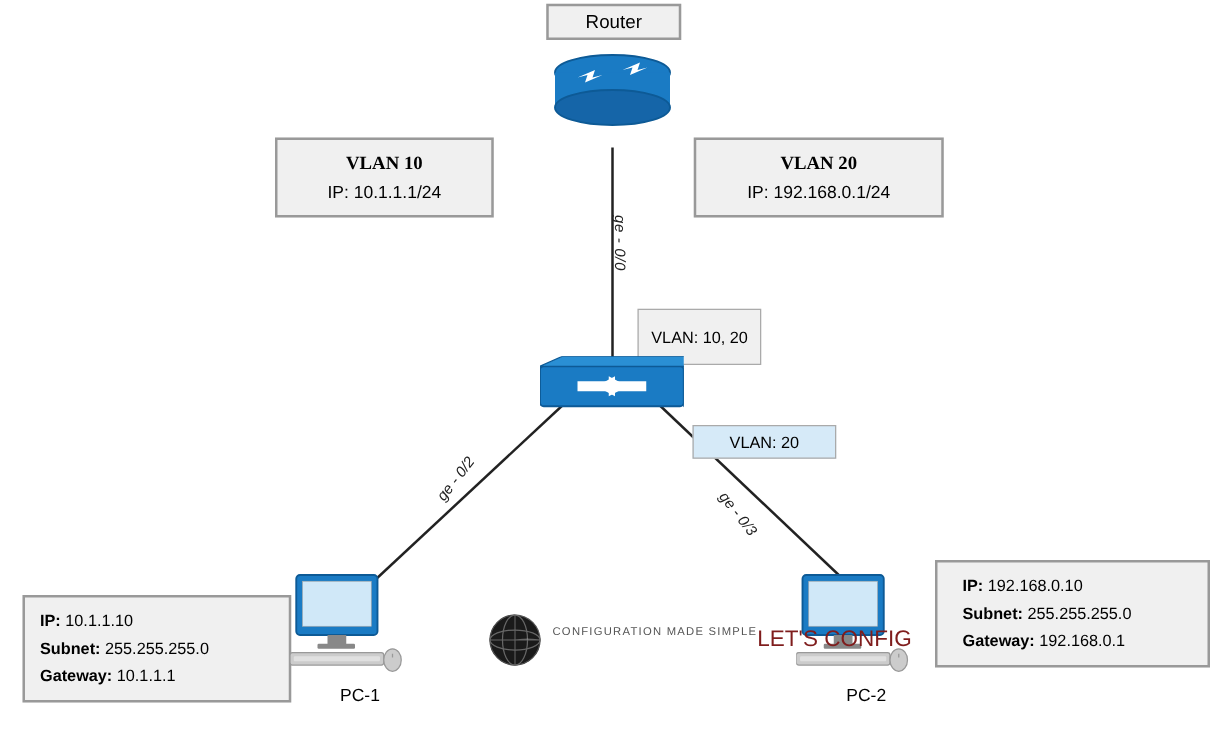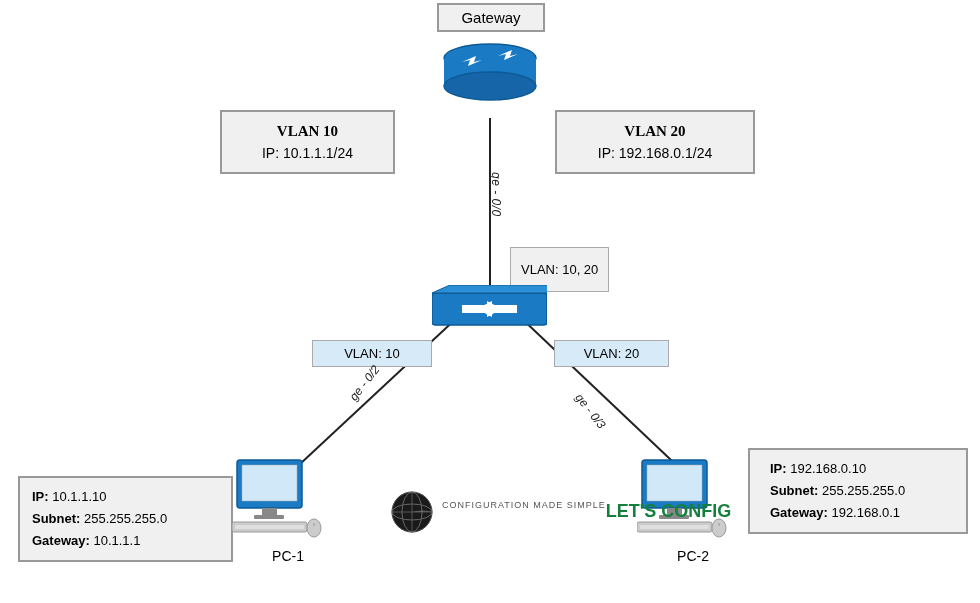--- a/index.html
+++ b/index.html
@@ -141,21 +141,21 @@
   <svg class="lines-svg">
 
     <line x1="490" y1="118" x2="490" y2="290" stroke="#222" stroke-width="2"></line>
 
     <line x1="460" y1="315" x2="285" y2="478" stroke="#222" stroke-width="2"></line>
 
     <line x1="518" y1="315" x2="690" y2="478" stroke="#222" stroke-width="2"></line>
   </svg>
 
   <div class="router-label" style="left:437px; top:3px; width:108px;">
-    <span>Gateway</span>
+    <span>Router</span>
   </div>
 
   <div class="router-icon" style="left:440px; top:38px;">
     <svg width="100" height="80" viewBox="0 0 100 80">
 
       <ellipse cx="50" cy="20" rx="46" ry="14" fill="#1a7bc4" stroke="#0d5a96" stroke-width="1.5"></ellipse>
       <rect x="4" y="20" width="92" height="28" fill="#1a7bc4"></rect>
       <ellipse cx="50" cy="48" rx="46" ry="14" fill="#1565a8" stroke="#0d5a96" stroke-width="1.5"></ellipse>
 
       <g fill="white" font-size="14" font-weight="bold">
@@ -196,23 +196,20 @@
 
       <g fill="white">
 
         <polygon points="30,20 55,20 55,16 70,24 55,32 55,28 30,28" fill="white"></polygon>
 
         <polygon points="85,20 60,20 60,16 45,24 60,32 60,28 85,28" fill="white"></polygon>
       </g>
     </svg>
   </div>
 
-  <div class="info-box-light" style="left:312px; top:340px; width:120px; font-size:13px;">
-    <span>VLAN:  10</span>
-  </div>
 
   <div class="info-box-light" style="left:554px; top:340px; width:115px; font-size:13px;">
     <span>VLAN:  20</span>
   </div>
 
   <div class="line-label" style="left:352px; top:392px; transform: rotate(-52deg); transform-origin: left center;">
     <span>ge - 0/2</span>
   </div>
 
   <div class="line-label" style="left:578px; top:388px; transform: rotate(52deg); transform-origin: left center;">
@@ -282,17 +279,17 @@
       <ellipse cx="22" cy="22" rx="10" ry="20" fill="none" stroke="#666" stroke-width="1"></ellipse>
       <ellipse cx="22" cy="22" rx="20" ry="8" fill="none" stroke="#666" stroke-width="1"></ellipse>
       <line x1="2" y1="22" x2="42" y2="22" stroke="#666" stroke-width="0.8"></line>
       <line x1="22" y1="2" x2="22" y2="42" stroke="#666" stroke-width="0.8"></line>
 
       <path d="M22 2 A20 20 0 0 1 42 22 A10 20 0 0 0 22 2" fill="white" opacity="0.15"></path>
       <path d="M22 22 A20 10 0 0 1 42 22" fill="white" opacity="0.2"></path>
     </svg>
     <div class="logo-text">
       <span style="font-size:9px; color:#555; letter-spacing:1px;">CONFIGURATION MADE SIMPLE</span>
-      <span class="lets-config" style="font-size:18px; font-weight:bold; color:#15803d;">LET'S CONFIG</span>
+      <span class="lets-config" style="font-size:18px; font-weight:normal; color:#7f1d1d;">LET'S CONFIG</span>
     </div>
   </div>
 
 </div>
 
 </body></html>

